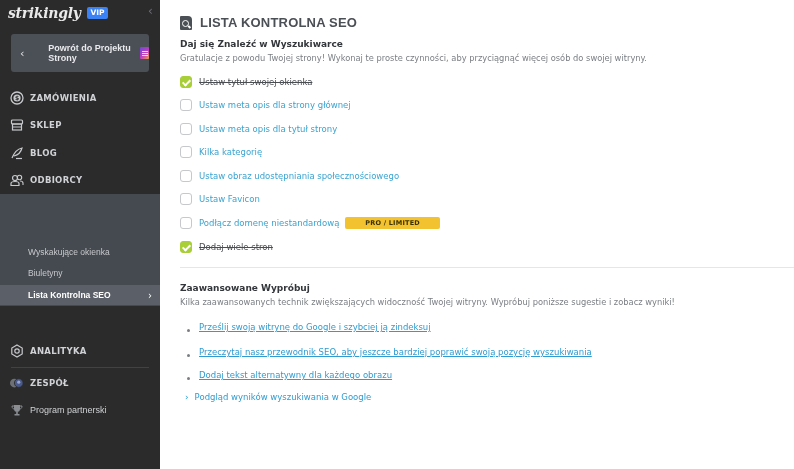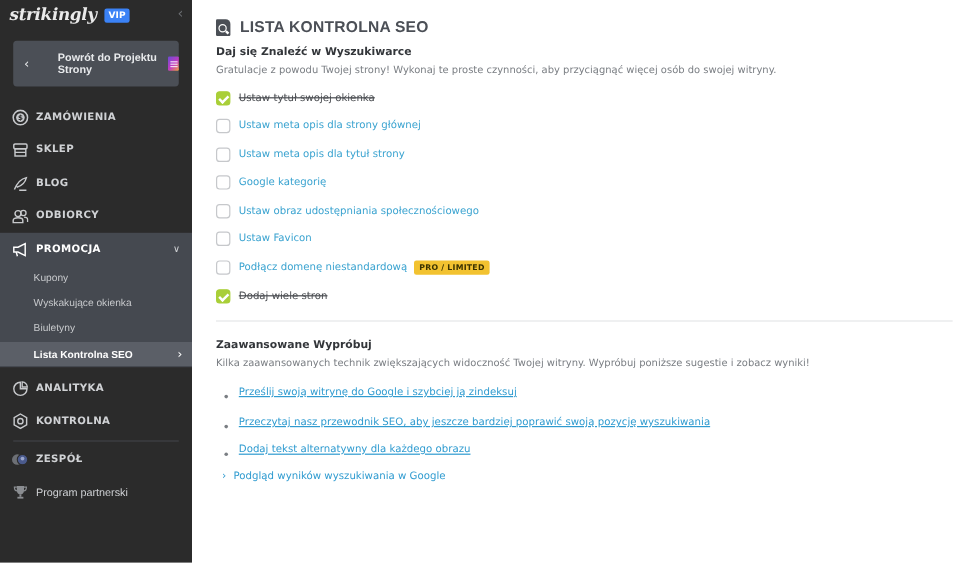--- a/index.html
+++ b/index.html
@@ -43,21 +43,21 @@
 
   .section-title { position: absolute; left: 20px; font-size: 9px; font-weight: bold; color: #33363a; font-family: "DejaVu Sans", sans-serif; }
   .section-desc { position: absolute; left: 20px; font-size: 8.3px; color: #7a7e83; font-family: "DejaVu Sans", sans-serif; white-space: nowrap; }
 
   .check-row { position: absolute; left: 20px; height: 14px; display: flex; align-items: center; }
   .checkbox { width: 12px; height: 12px; border: 1px solid #c6c8cb; border-radius: 3px; background: #fff; cursor: pointer; position: relative; }
   .checkbox.checked { background: #a9cf38; border-color: #a9cf38; }
   .checkbox.checked::after { content: ""; position: absolute; left: 3px; top: 1px; width: 3px; height: 6px; border-right: 2px solid #fff; border-bottom: 2px solid #fff; transform: rotate(45deg); }
   .check-label { margin-left: 7px; font-size: 8.5px; color: #3aa3d0; cursor: pointer; font-family: "DejaVu Sans", sans-serif; white-space: nowrap; }
   .check-label.done { color: #4a4d51; text-decoration: line-through; }
-  .pro-badge { margin-left: 6px; background: #f2c230; color: #3a3200; font-size: 6.5px; font-weight: bold; padding: 2px 4px; border-radius: 2px; letter-spacing: 0.2px; }
+  .pro-badge { margin-left: 6px; background: #f2c230; color: #3a3200; font-size: 6.5px; font-weight: bold; padding: 2px 20px; border-radius: 2px; letter-spacing: 0.2px; }
 
   .main-divider { position: absolute; left: 20px; top: 267px; width: 614px; height: 1px; background: #e5e6e8; }
 
   .tool-row { position: absolute; left: 27px; height: 14px; display: flex; align-items: flex-end; }
   .bullet { width: 3px; height: 3px; background: #7a7e83; border-radius: 50%; margin-right: 9px; }
   .tool-link { font-size: 8.5px; color: #2f9bd0; text-decoration: underline; cursor: pointer; font-family: "DejaVu Sans", sans-serif; white-space: nowrap; }
   .preview-row { position: absolute; left: 25px; top: 390px; height: 14px; display: flex; align-items: center; cursor: pointer; }
   .preview-chev { color: #2f9bd0; font-size: 9px; margin-right: 6px; }
   .preview-label { font-size: 8.5px; color: #2f9bd0; font-family: "DejaVu Sans", sans-serif; }
 </style>
@@ -115,62 +115,40 @@
           <circle cx="5" cy="5" r="2.5" fill="none" stroke="#c7c9cc" stroke-width="1.2"></circle>
           <path d="M1 12.5 V10.5 C1 9 3 8.5 5 8.5 C7 8.5 9 9 9 10.5 V12.5 Z" fill="none" stroke="#c7c9cc" stroke-width="1.2"></path>
           <circle cx="9.5" cy="4.5" r="2.2" fill="none" stroke="#c7c9cc" stroke-width="1.1"></circle>
           <path d="M10 8 C12 8 13 9 13 10 V12" fill="none" stroke="#c7c9cc" stroke-width="1.1"></path>
         </svg>
     </span>
     <span class="nav-label">ODBIORCY</span>
   </div>
 
   <div class="nav-promo-block"></div>
-  <div class="nav-item promo" style="top:194px">
-    <span class="nav-icon">
-      <svg width="14" height="14" viewBox="0 0 14 14">
-          <path d="M1.5 5 H5 L11 2 V12 L5 9 H1.5 Z" fill="none" stroke="#ffffff" stroke-width="1.2"></path>
-          <line x1="3.5" y1="9" x2="4.5" y2="12.5" stroke="#ffffff" stroke-width="1.2"></line>
-        </svg>
-    </span>
-    <span class="nav-label">PROMOCJA</span>
-    <span class="nav-caret">∨</span>
-  </div>
-  <div class="sub-item" style="top:221px">
-    <span class="sub-label">Kupony</span>
-  </div>
   <div class="sub-item" style="top:242px">
     <span class="sub-label">Wyskakujące okienka</span>
   </div>
   <div class="sub-item" style="top:263px">
     <span class="sub-label">Biuletyny</span>
   </div>
   <div class="sub-item active" style="top:285px">
     <span class="sub-label">Lista Kontrolna SEO</span>
     <span class="sub-arrow">›</span>
   </div>
 
-  <div class="nav-item" style="top:310px">
-    <span class="nav-icon">
-      <svg width="14" height="14" viewBox="0 0 14 14">
-          <path d="M7 1.5 A5.5 5.5 0 1 0 12.5 7 H7 Z" fill="none" stroke="#c7c9cc" stroke-width="1.2"></path>
-          <path d="M8.5 1.2 A5 5 0 0 1 12.8 5.5 H8.5 Z" fill="none" stroke="#c7c9cc" stroke-width="1.1"></path>
-        </svg>
-    </span>
-    <span class="nav-label">ANALITYKA</span>
-  </div>
 
   <div class="nav-item" style="top:337px">
     <span class="nav-icon">
       <svg width="14" height="14" viewBox="0 0 14 14">
           <polygon points="7,1 12.2,4 12.2,10 7,13 1.8,10 1.8,4" fill="none" stroke="#c7c9cc" stroke-width="1.2"></polygon>
           <circle cx="7" cy="7" r="2.2" fill="none" stroke="#c7c9cc" stroke-width="1.2"></circle>
         </svg>
     </span>
-    <span class="nav-label">KONTROLNA</span>
+    <span class="nav-label">ANALITYKA</span>
   </div>
 
   <div class="side-divider"></div>
 
   <div class="nav-item" style="top:369px">
     <span class="nav-icon">
       <svg width="16" height="14" viewBox="0 0 16 14">
           <circle cx="5" cy="7" r="5" fill="#6d7075"></circle>
           <circle cx="10" cy="7" r="5" fill="#4a5a8c" stroke="#2b2b2b" stroke-width="1"></circle>
           <circle cx="10" cy="6" r="1.8" fill="#9aa6cc"></circle>
@@ -209,21 +187,21 @@
   <div class="check-row" style="top:98px">
     <span class="checkbox"></span>
     <span class="check-label">Ustaw meta opis dla strony głównej</span>
   </div>
   <div class="check-row" style="top:122px">
     <span class="checkbox"></span>
     <span class="check-label">Ustaw meta opis dla tytuł strony</span>
   </div>
   <div class="check-row" style="top:145px">
     <span class="checkbox"></span>
-    <span class="check-label">Google kategorię</span>
+    <span class="check-label">Kilka kategorię</span>
   </div>
   <div class="check-row" style="top:169px">
     <span class="checkbox"></span>
     <span class="check-label">Ustaw obraz udostępniania społecznościowego</span>
   </div>
   <div class="check-row" style="top:192px">
     <span class="checkbox"></span>
     <span class="check-label">Ustaw Favicon</span>
   </div>
   <div class="check-row" style="top:216px">

